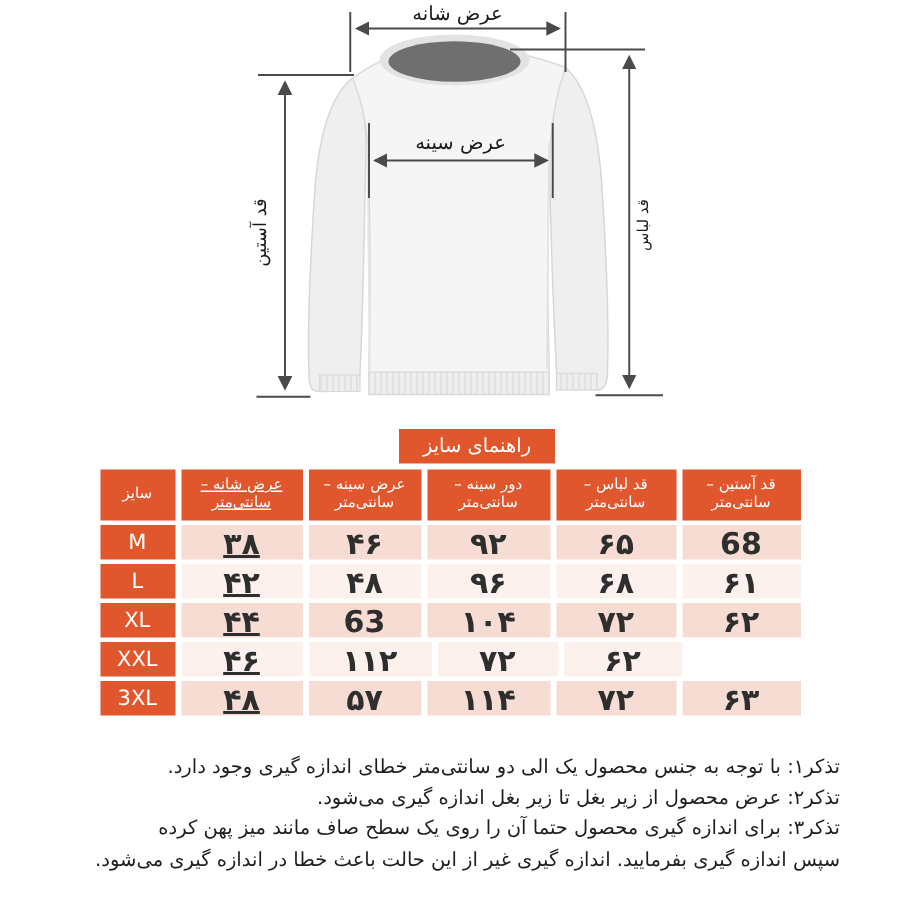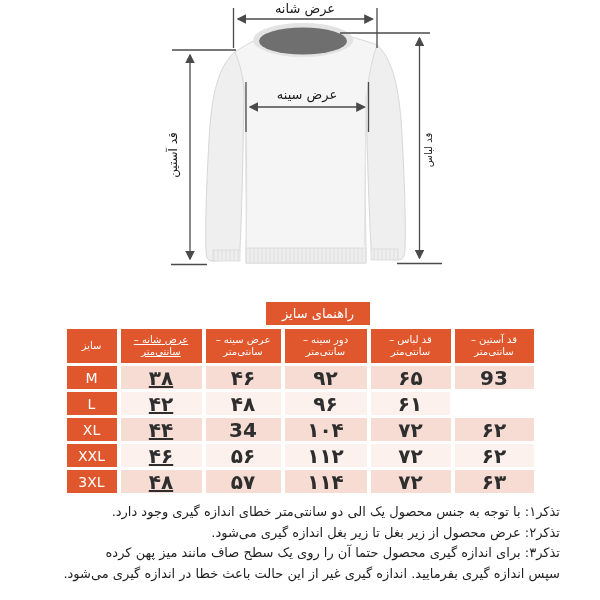--- a/index.html
+++ b/index.html
@@ -5,21 +5,21 @@
   html,body{margin:0;padding:0;background:#ffffff;}
   body{font-family:"DejaVu Sans",sans-serif;}
   .page{position:relative;width:600px;height:600px;background:#ffffff;overflow:hidden;}
 
   
   .diagram{position:absolute;top:0;left:0;width:600px;height:278px;}
 
   
   .table-wrap{position:absolute;top:286px;left:0;width:600px;}
   .table-title{
-    width:fit-content;margin:16px auto 4px auto;transform:translateX(18px);
+    width:fit-content;margin:0 auto 4px auto;transform:translateX(18px);
     background:var(--accent);color:#ffffff;font-size:13px;line-height:21px;
     padding:1px 16px;direction:rtl;text-align:center;
   }
   .size-table{width:467px;margin:0 auto;display:flex;flex-direction:column;gap:3px;}
   .trow{display:flex;gap:4px;}
   .cell{display:flex;align-items:center;justify-content:center;box-sizing:border-box;}
   .c-size{width:50px;}
   .c-sh{width:81px;text-decoration:underline;}
   .c-cw{width:75px;}
   .c-cr{width:82px;text-align:center;}
@@ -130,44 +130,44 @@
           <span>سانتی‌متر</span>
         </div>
       </div>
 
       <div class="trow drow r-dark">
         <div class="cell c-size orange">M</div>
         <div class="cell c-sh num">۳۸</div>
         <div class="cell c-cw num">۴۶</div>
         <div class="cell c-cr num">۹۲</div>
         <div class="cell c-len num">۶۵</div>
-        <div class="cell c-slv num">93</div>
+        <div class="cell c-slv num">68</div>
       </div>
 
       <div class="trow drow r-light">
         <div class="cell c-size orange">L</div>
         <div class="cell c-sh num">۴۲</div>
         <div class="cell c-cw num">۴۸</div>
         <div class="cell c-cr num">۹۶</div>
+        <div class="cell c-len num">۶۸</div>
         <div class="cell c-slv num">۶۱</div>
       </div>
 
       <div class="trow drow r-dark">
         <div class="cell c-size orange">XL</div>
         <div class="cell c-sh num">۴۴</div>
-        <div class="cell c-cw num">34</div>
+        <div class="cell c-cw num">63</div>
         <div class="cell c-cr num">۱۰۴</div>
         <div class="cell c-len num">۷۲</div>
         <div class="cell c-slv num">۶۲</div>
       </div>
 
       <div class="trow drow r-light">
         <div class="cell c-size orange">XXL</div>
         <div class="cell c-sh num">۴۶</div>
-        <div class="cell c-cw num">۵۶</div>
         <div class="cell c-cr num">۱۱۲</div>
         <div class="cell c-len num">۷۲</div>
         <div class="cell c-slv num">۶۲</div>
       </div>
 
       <div class="trow drow r-dark">
         <div class="cell c-size orange">3XL</div>
         <div class="cell c-sh num">۴۸</div>
         <div class="cell c-cw num">۵۷</div>
         <div class="cell c-cr num">۱۱۴</div>

